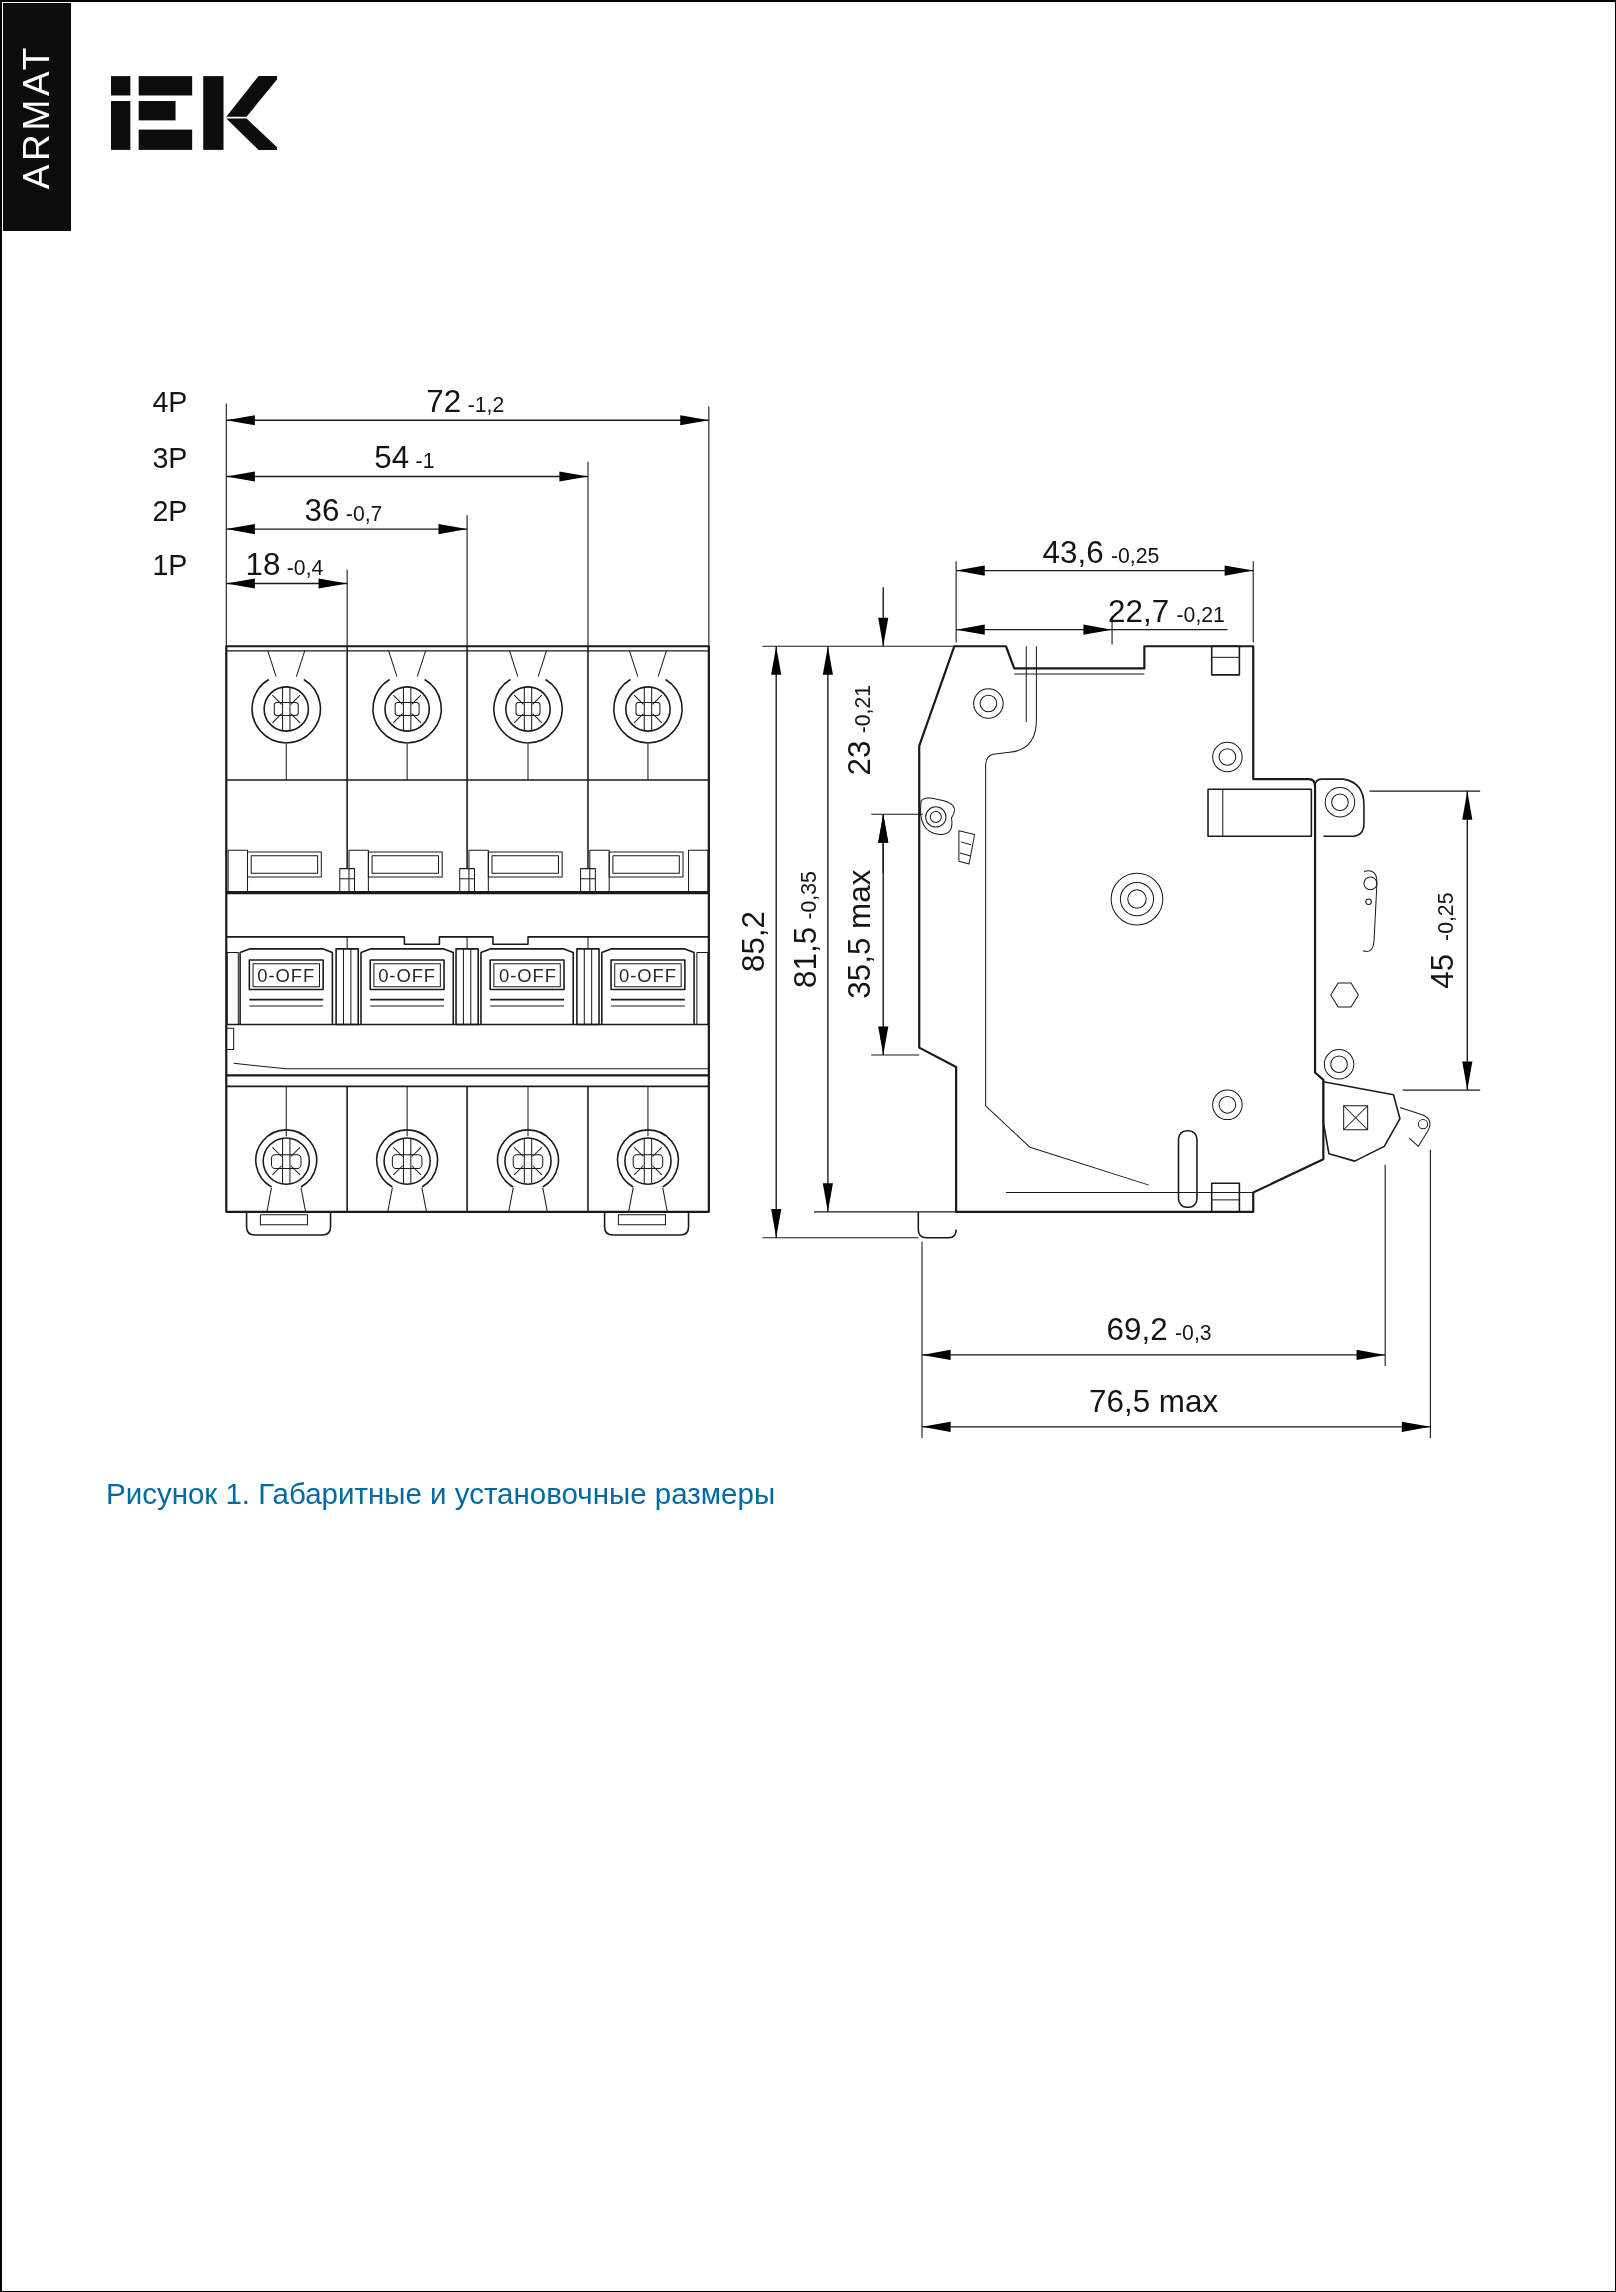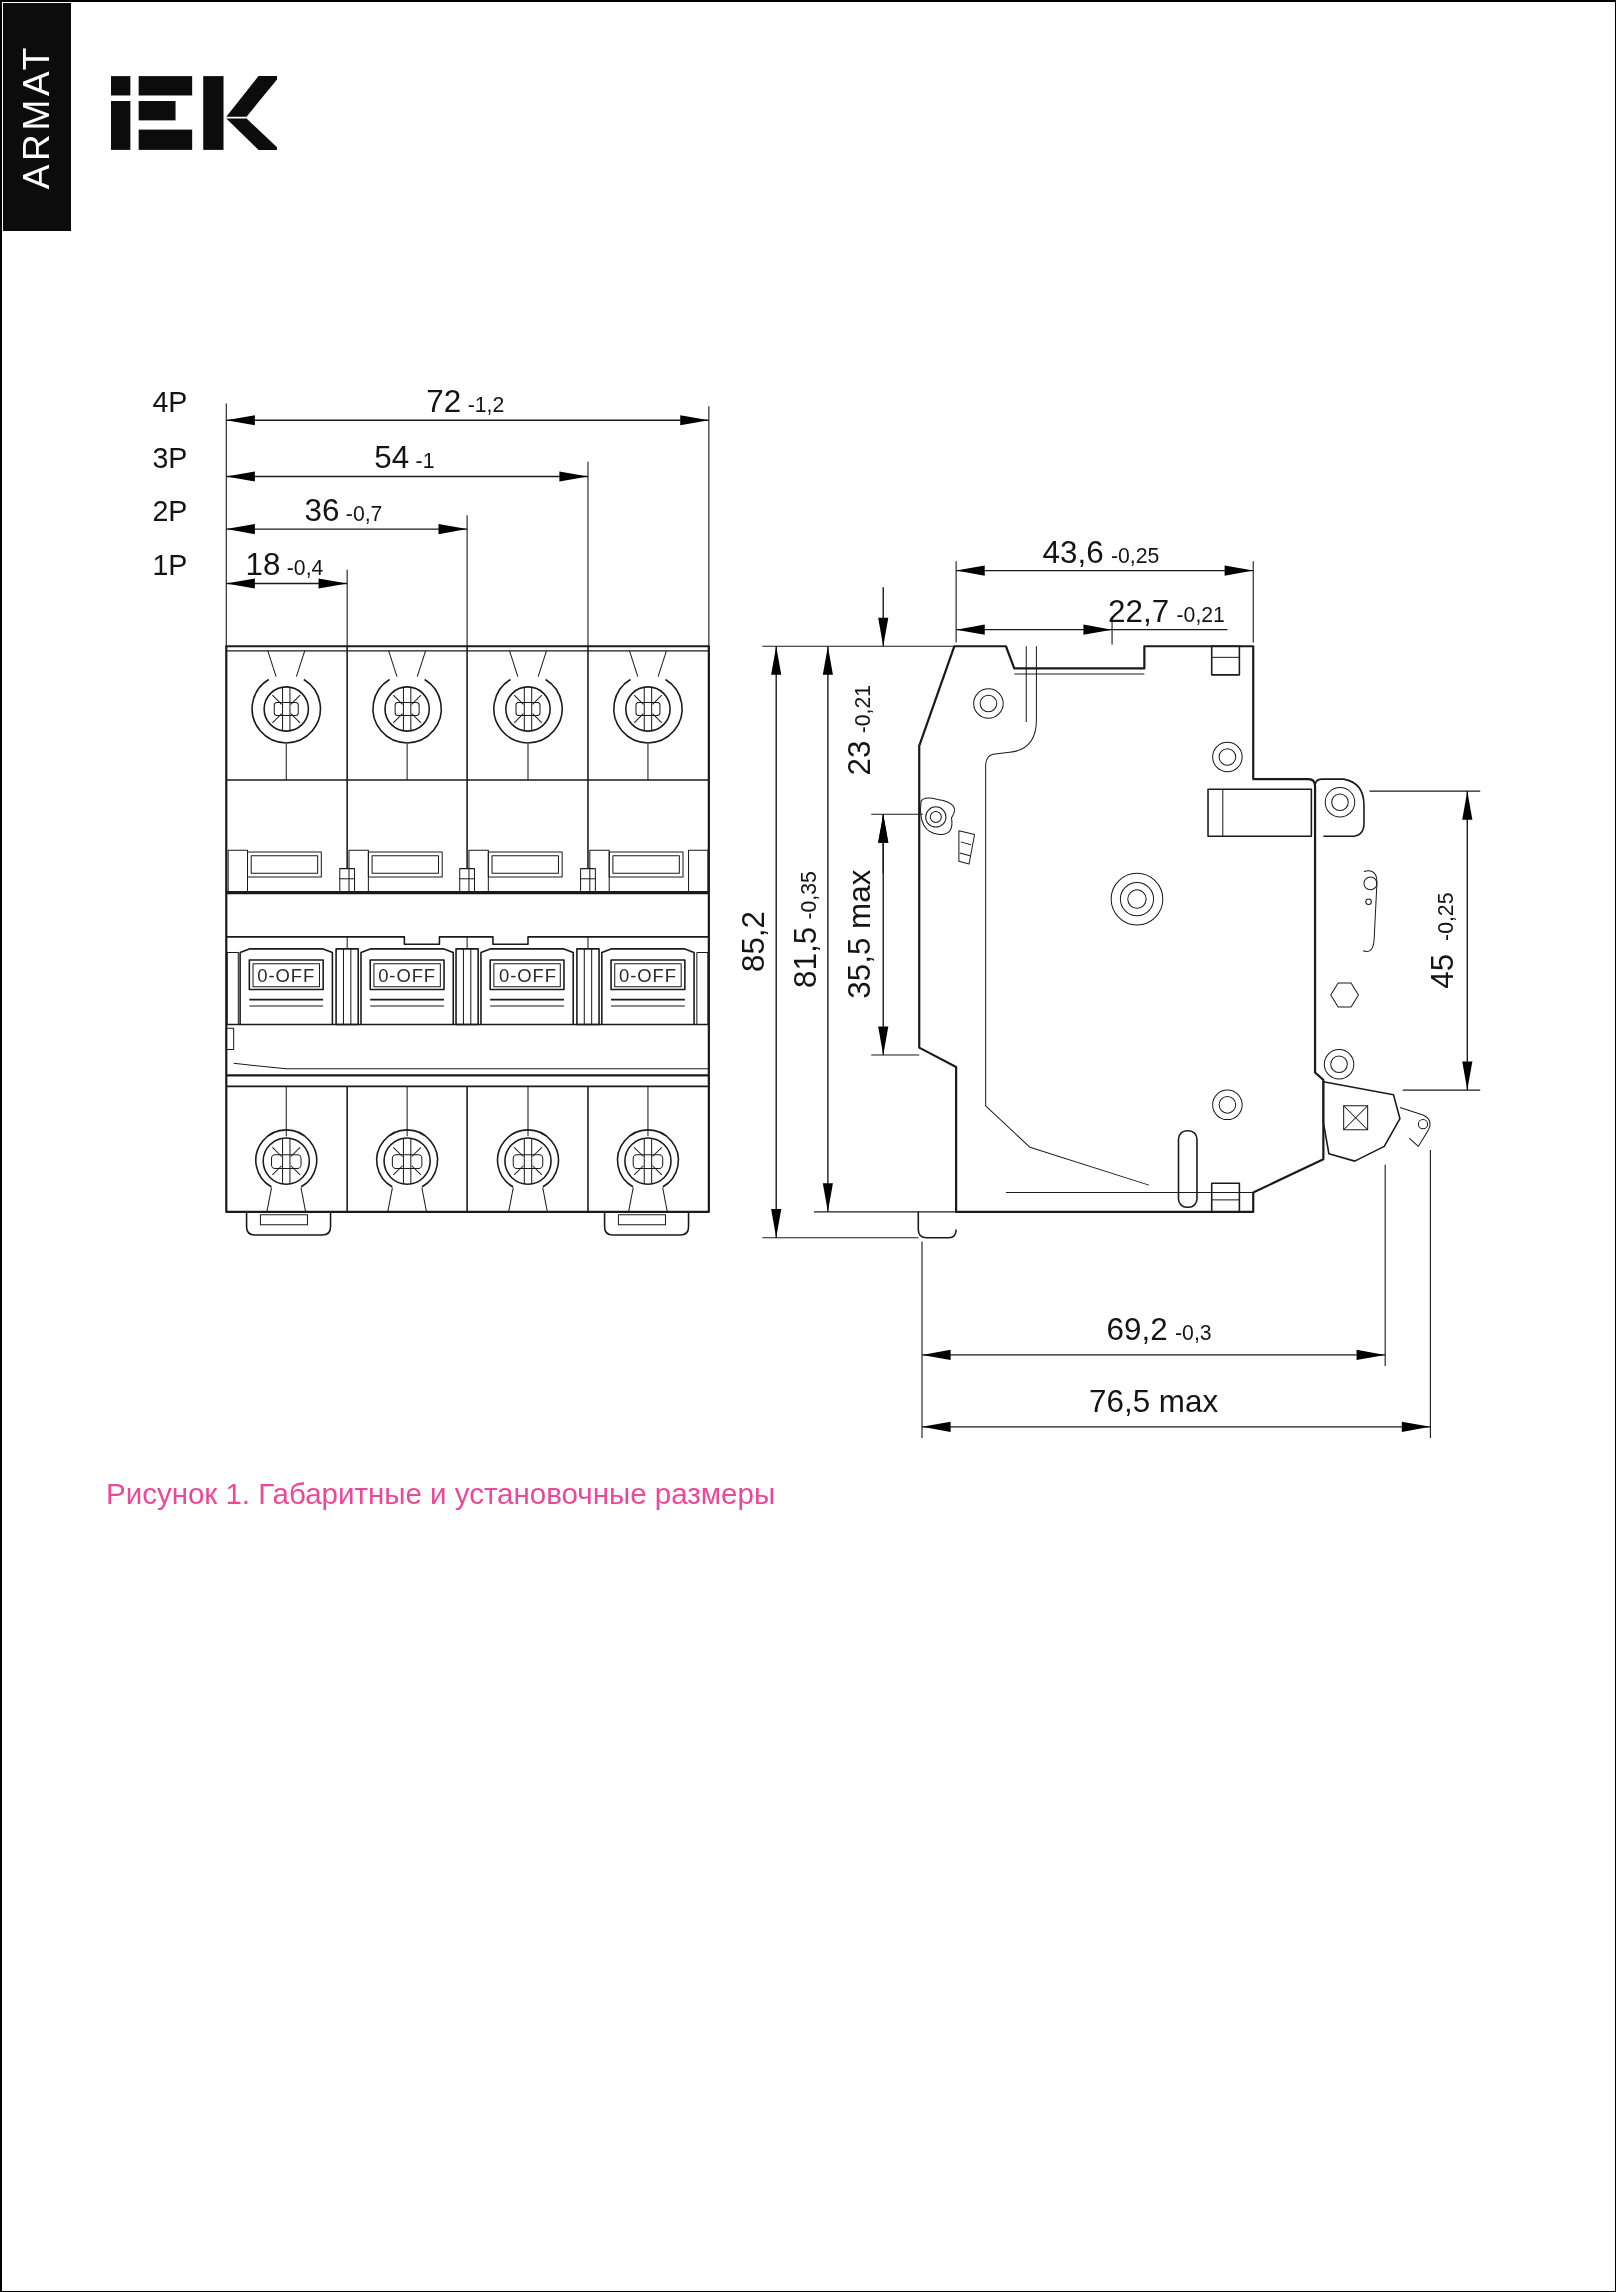--- a/index.html
+++ b/index.html
@@ -20,21 +20,21 @@
   .t{fill:none;stroke:#1a1a1a;stroke-width:1.1;stroke-linejoin:round;}
   .b{fill:none;stroke:#1a1a1a;stroke-width:3.6;}
   .d{stroke:#1a1a1a;stroke-width:1.5;fill:none;}
   .x{stroke:#1a1a1a;stroke-width:1.2;fill:none;}
   text{fill:#141414;}
   .num{font-size:34px;}
   .tol{font-size:23px;}
   .lbl{font-size:31px;}
   .tog{font-size:20px;letter-spacing:1px;fill:#2a2a2a;}
   
-  #figure-caption{position:absolute;left:106px;top:1477px;font-size:29.5px;color:#ec4899;}
+  #figure-caption{position:absolute;left:106px;top:1477px;font-size:29.5px;color:#0369a1;}
 </style>
 </head>
 <body>
 
 <div id="page">
   <div id="page-frame"></div>
 
   <div id="armat-band">
     <span>ARMAT</span>
   </div>

